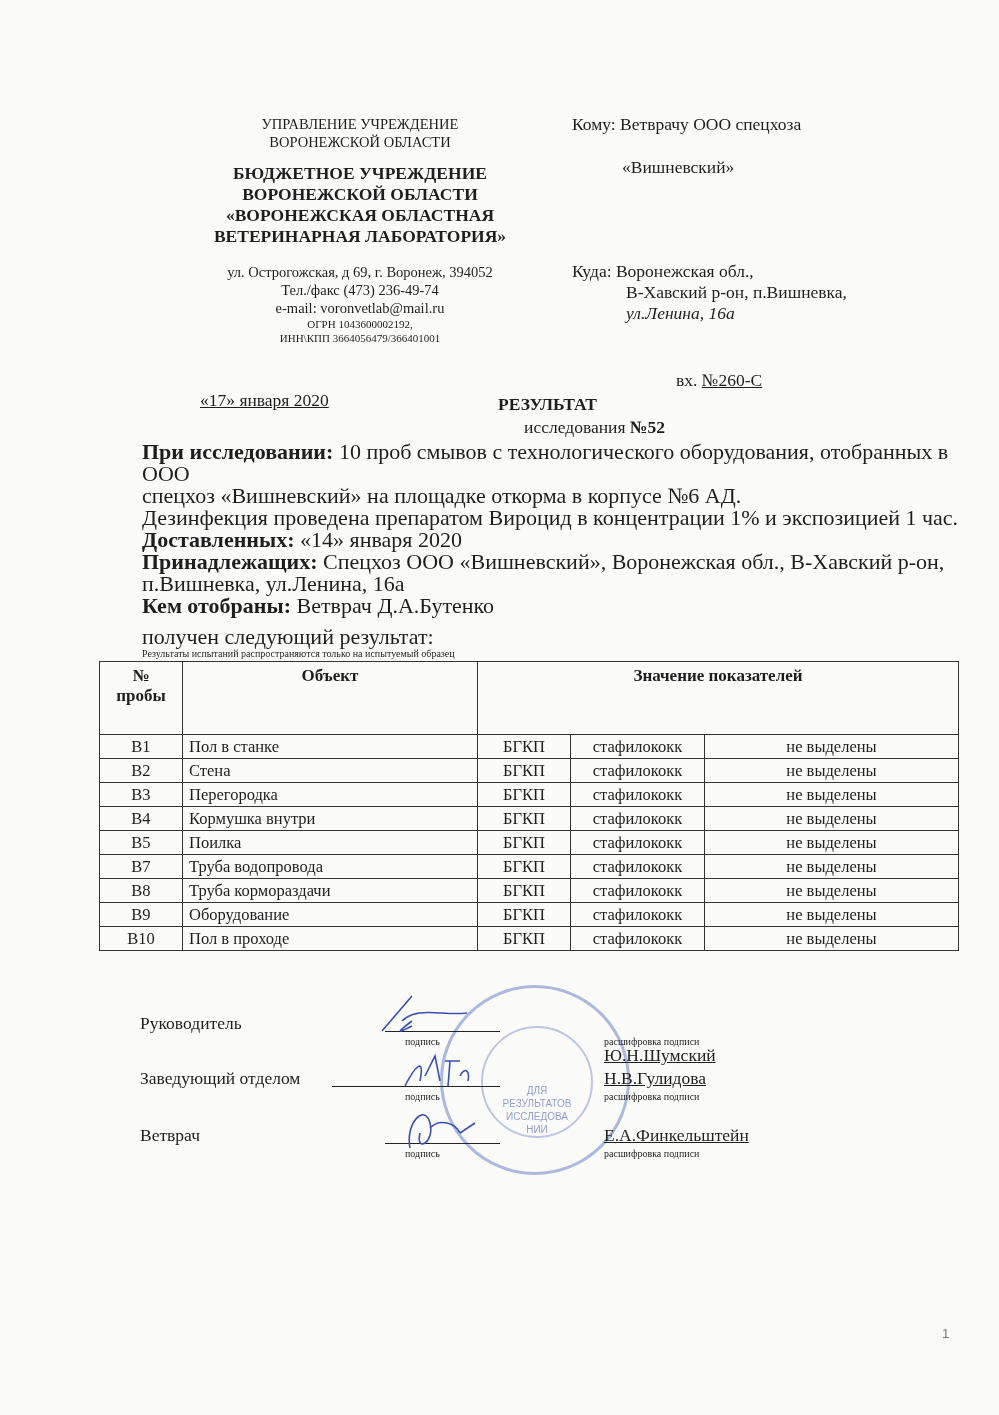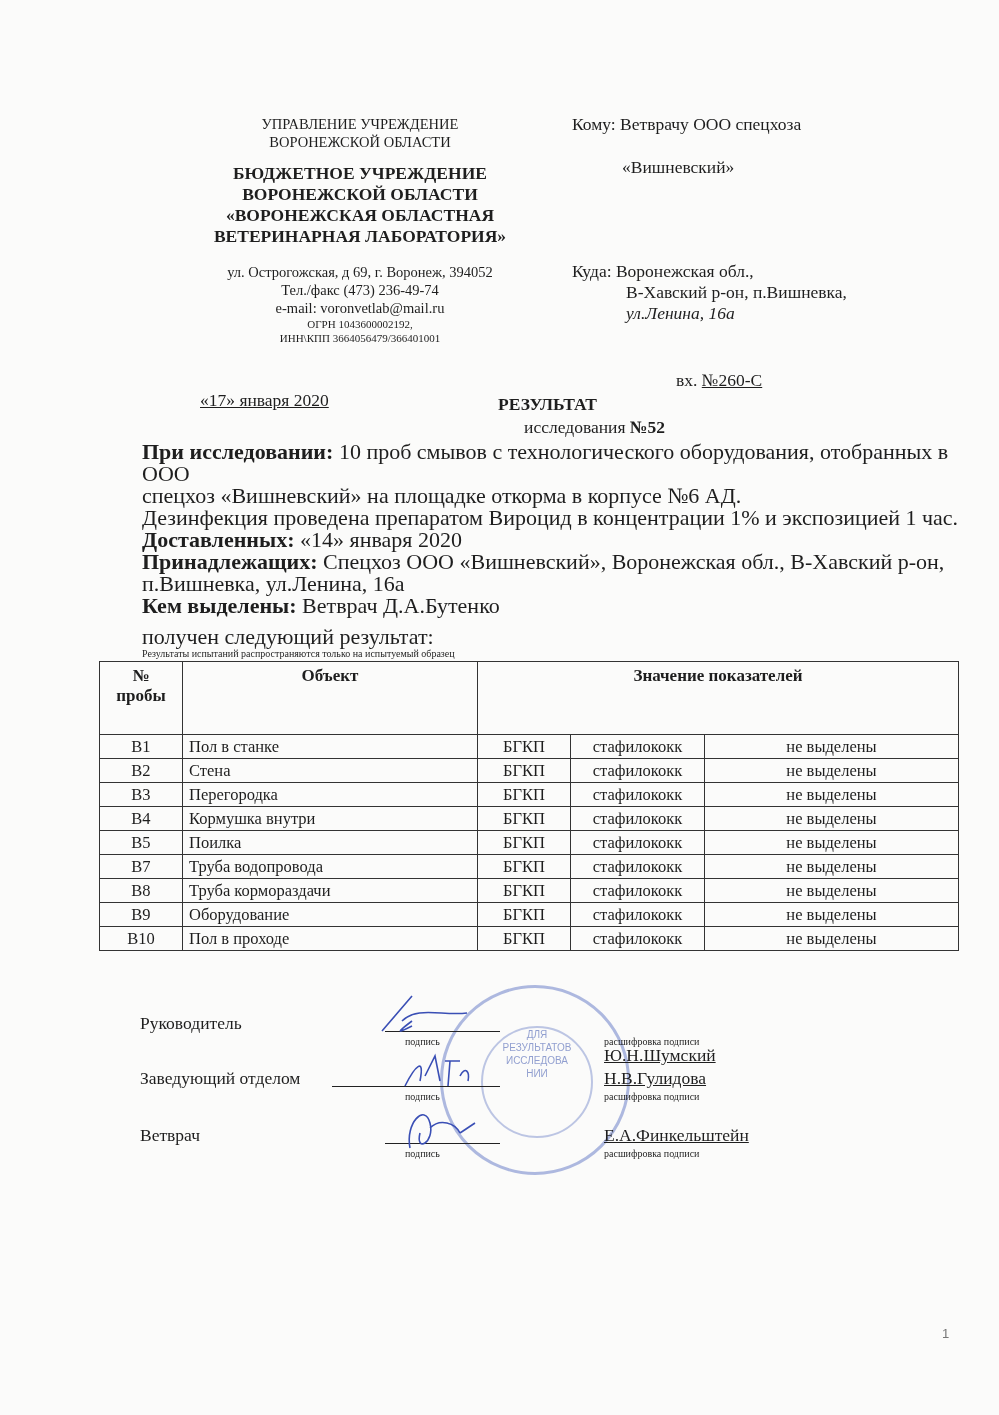--- a/index.html
+++ b/index.html
@@ -25,21 +25,21 @@
   .c { text-align: center; }
   .sigline { border-bottom: 1px solid #222; height: 18px; }
   .stamp {
     position: absolute; left: 440px; top: 985px; width: 190px; height: 190px;
     border-radius: 50%; border: 3px solid rgba(110,130,200,0.55);
     box-sizing: border-box;
   }
   .stamp-inner {
     position: absolute; left: 38px; top: 38px; width: 108px; height: 108px;
     border-radius: 50%; border: 2px solid rgba(110,130,200,0.45);
-    display: flex; align-items: flex-start; justify-content: center; text-align: center;
+    display: flex; align-items: flex-end; justify-content: center; text-align: center;
     font-family: "Liberation Sans", sans-serif; font-size: 10px; color: rgba(100,120,190,0.7); line-height: 13px;
   }
 </style>
 </head>
 <body>
 
 <div class="abs hdr-left t14" style="top:115px;">
   <div>УПРАВЛЕНИЕ УЧРЕЖДЕНИЕ</div>
   <div>ВОРОНЕЖСКОЙ ОБЛАСТИ</div>
 </div>
@@ -79,21 +79,21 @@
   <span class="bold">№52</span>
 </div>
 
 <div class="abs body-text" style="top:441px;">
   <div><span class="bold">При исследовании:</span> <span>10 проб смывов с технологического оборудования, отобранных в ООО</span></div>
   <div>спецхоз «Вишневский» на площадке откорма в корпусе №6 АД.</div>
   <div>Дезинфекция проведена препаратом Вироцид в концентрации 1% и экспозицией 1 час.</div>
   <div><span class="bold">Доставленных:</span> <span>«14» января 2020</span></div>
   <div><span class="bold">Принадлежащих:</span> <span>Спецхоз ООО «Вишневский», Воронежская обл., В-Хавский р-он,</span></div>
   <div>п.Вишневка, ул.Ленина, 16а</div>
-  <div><span class="bold">Кем выделены:</span> <span>Ветврач Д.А.Бутенко</span></div>
+  <div><span class="bold">Кем отобраны:</span> <span>Ветврач Д.А.Бутенко</span></div>
 </div>
 <div class="abs body-text" style="top:626px;">получен следующий результат:</div>
 <div class="abs sm" style="left:142px; top:648px; font-family:'Liberation Serif', serif;">Результаты испытаний распространяются только на испытуемый образец</div>
 
 <table class="res">
   <colgroup>
     <col style="width:83px">
       <col style="width:295px">
       <col style="width:93px">
       <col style="width:134px">

